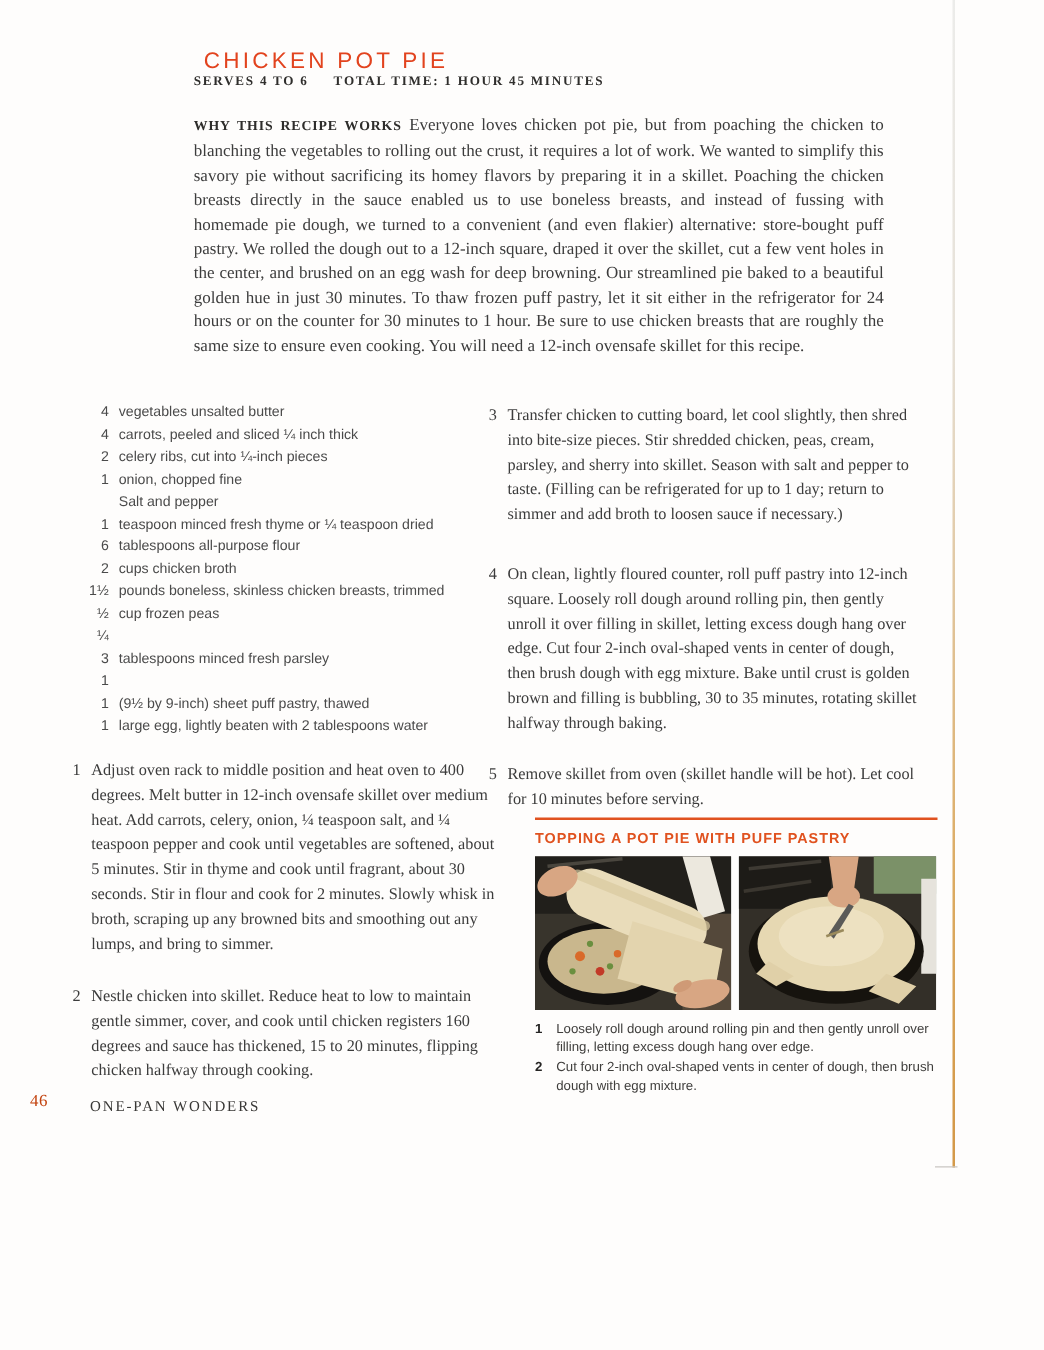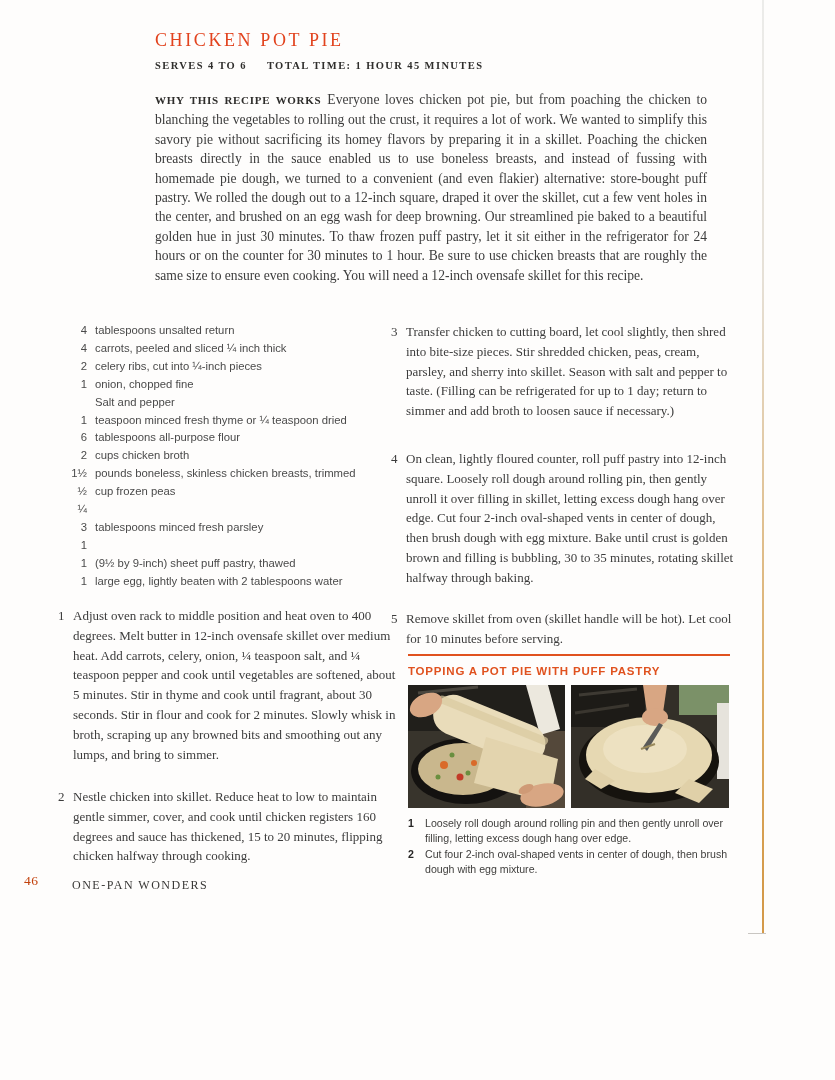--- a/index.html
+++ b/index.html
@@ -5,22 +5,22 @@
   html,body{margin:0;padding:0;background:#ffffff;}
   .page{
     position:relative;
     width:835px;height:1080px;
     background:#fefdfc;
     overflow:hidden;
     font-family:"Liberation Serif", serif;
   }
   
   .title{
-    position:absolute;left:155px;top:30px;margin:0;
-    font-family:Liberation Serif, serif;
+    position:absolute;left:155px;top:30px;margin:8px;
+    font-family:Liberation Sans, sans-serif;
     font-size:18px;font-weight:500;letter-spacing:2.6px;
     color:var(--accent,#e2431e);
   }
   .meta{
     position:absolute;left:155px;top:60px;
     font-size:10.5px;font-weight:600;letter-spacing:1.4px;
     color:#2f2e2c;
     text-align:right;
   }
   .meta .mt{margin-left:16px;}
@@ -48,21 +48,21 @@
     font-size:13px;line-height:19.8px;color:var(--body_text,#3c3c3c);
   }
   .step .num{position:absolute;left:0;top:0;}
   .step .stext{display:block;padding-left:15px;}
   .s1{left:58px;top:606px;width:338px;}
   .s2{left:58px;top:787px;width:338px;}
   .s3{left:391px;top:322px;width:344px;}
   .s4{left:391px;top:449px;width:344px;}
   .s5{left:391px;top:609px;width:344px;}
   
-  .techbox{position:absolute;left:408px;top:654px;width:322px;}
+  .techbox{position:absolute;left:428px;top:654px;width:322px;}
   .tech-rule{height:0;border-top:2px solid var(--technique_orange,#e0521f);margin-bottom:9px;}
   .tech-heading{
     font-family:"Liberation Sans", sans-serif;
     font-size:11.5px;font-weight:700;letter-spacing:0.8px;
     color:var(--technique_orange,#e0521f);
     margin:0 0 8px 0;
   }
   .photos{display:flex;gap:6px;}
   .photo{display:block;}
   .captions{
@@ -102,21 +102,21 @@
     <span class="mt">TOTAL TIME: 1 HOUR 45 MINUTES</span>
   </div>
 
   <p class="intro">
     <span class="why">WHY THIS RECIPE WORKS</span><span>Everyone loves chicken pot pie, but from poaching the chicken to blanching the vegetables to rolling out the crust, it requires a lot of work. We wanted to simplify this savory pie without sacrificing its homey flavors by preparing it in a skillet. Poaching the chicken breasts directly in the sauce enabled us to use boneless breasts, and instead of fussing with homemade pie dough, we turned to a convenient (and even flakier) alternative: store-bought puff pastry. We rolled the dough out to a 12-inch square, draped it over the skillet, cut a few vent holes in the center, and brushed on an egg wash for deep browning. Our streamlined pie baked to a beautiful golden hue in just 30 minutes. To thaw frozen puff pastry, let it sit either in the refrigerator for 24 hours or on the counter for 30 minutes to 1 hour. Be sure to use chicken breasts that are roughly the same size to ensure even cooking. You will need a 12-inch ovensafe skillet for this recipe.</span>
   </p>
 
   <div class="ingredients">
     <div class="ing-row">
         <span class="qty">4</span>
-        <span>tablespoons unsalted return</span>
+        <span>vegetables unsalted butter</span>
       </div>
     <div class="ing-row">
         <span class="qty">4</span>
         <span>carrots, peeled and sliced ¼ inch thick</span>
       </div>
     <div class="ing-row">
         <span class="qty">2</span>
         <span>celery ribs, cut into ¼-inch pieces</span>
       </div>
     <div class="ing-row">

